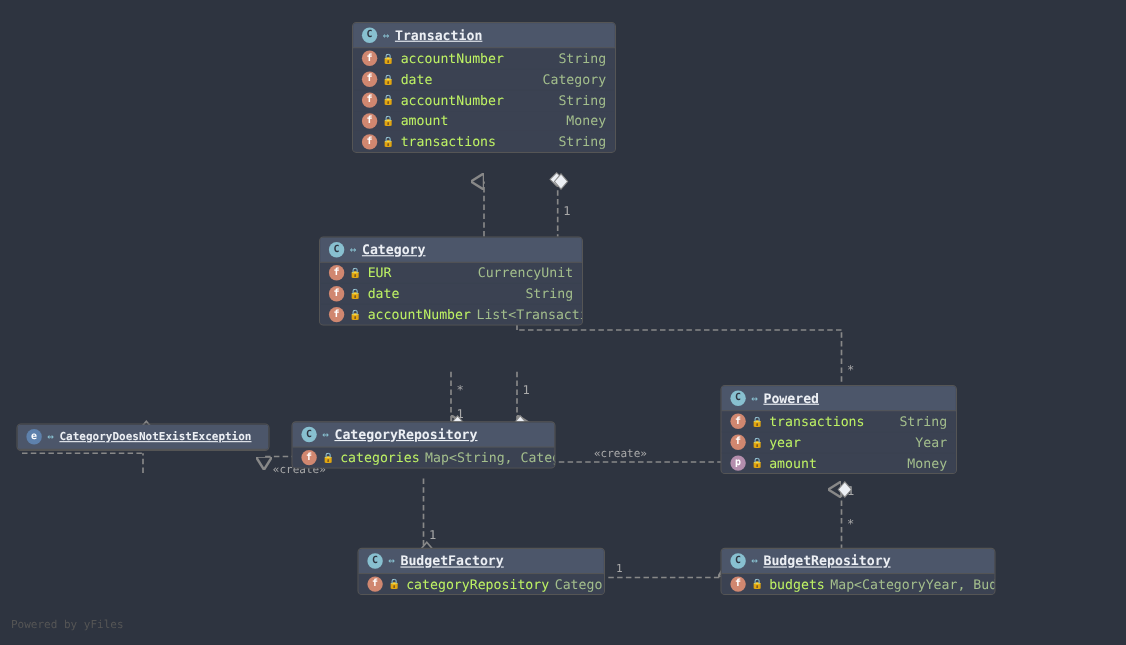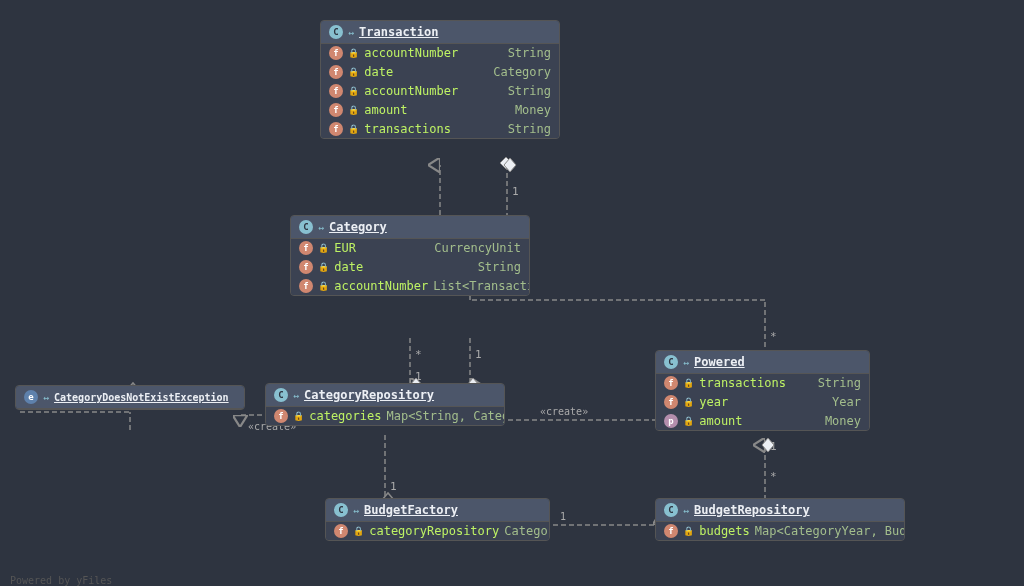--- a/index.html
+++ b/index.html
@@ -98,21 +98,21 @@
     .arrows-svg {
       position: absolute;
       top: 0; left: 0;
       width: 1024px;
       height: 586px;
       pointer-events: none;
     }
 
     .powered-by {
       position: absolute;
-      bottom: 0;
+      bottom: 12px;
       left: 10px;
       font-size: 10px;
       color: #555;
     }
 
     .header-icon-c {
       background: #88c0d0;
       color: #2e3440;
     }
     .header-arrow {

